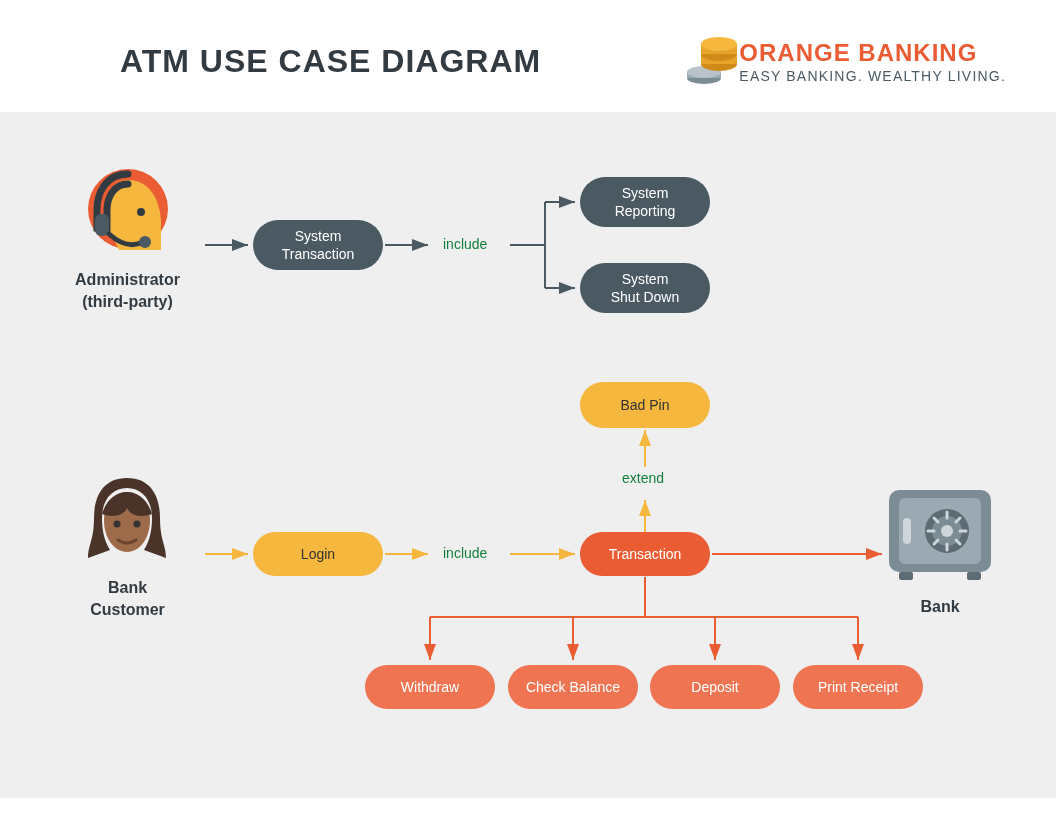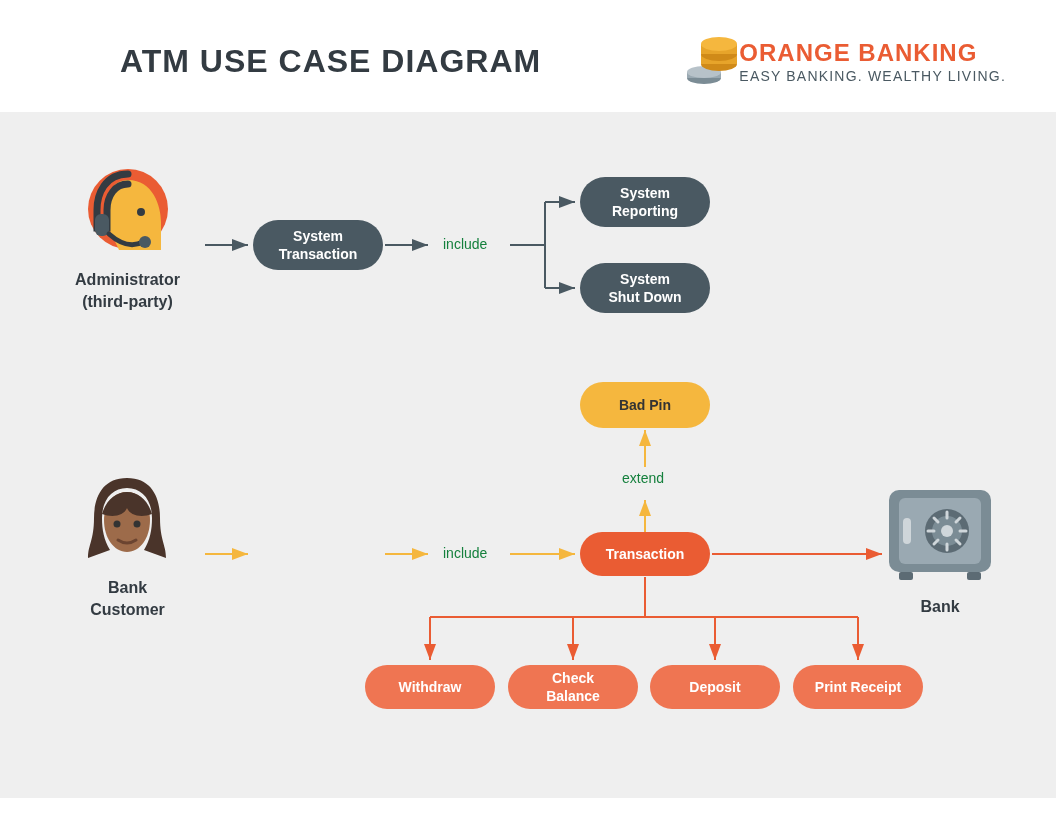--- a/index.html
+++ b/index.html
@@ -59,21 +59,20 @@
     position: absolute;
     border-radius: 999px;
     display: flex;
     align-items: center;
     justify-content: center;
     text-align: center;
     font-size: 14px;
     color: #fff;
     line-height: 1.3;
     padding: 8px 16px;
-    font-weight: bold;
   }
   .node.gray   { background: #4a5962; }
   .node.yellow { background: #f5b73e; color: #333; }
   .node.orange { background: #ea5c33; }
   .node.orange-light { background: #ef7552; }
   .rel-label {
     position: absolute;
     font-size: 14px;
     color: #15803d;
   }
@@ -233,20 +232,23 @@
       <div>System</div>
       <div>Shut Down</div>
     </div>
   </div>
 
   <div class="node yellow" style="left:580px; top:270px; width:130px; height:46px;">
     <div>Bad Pin</div>
   </div>
   <div class="rel-label" style="left:622px; top:358px;">extend</div>
 
+  <div class="node yellow" style="left:253px; top:420px; width:130px; height:44px;">
+    <div>Login</div>
+  </div>
   <div class="rel-label" style="left:443px; top:433px;">include</div>
   <div class="node orange-light" style="left:365px; top:553px; width:130px; height:44px;">
     <div>Withdraw</div>
   </div>
 
   <div class="node orange" style="left:580px; top:420px; width:130px; height:44px;">
     <div>Transaction</div>
   </div>
   <div class="node orange-light" style="left:508px; top:553px; width:130px; height:44px;">
     <div>Check Balance</div>

